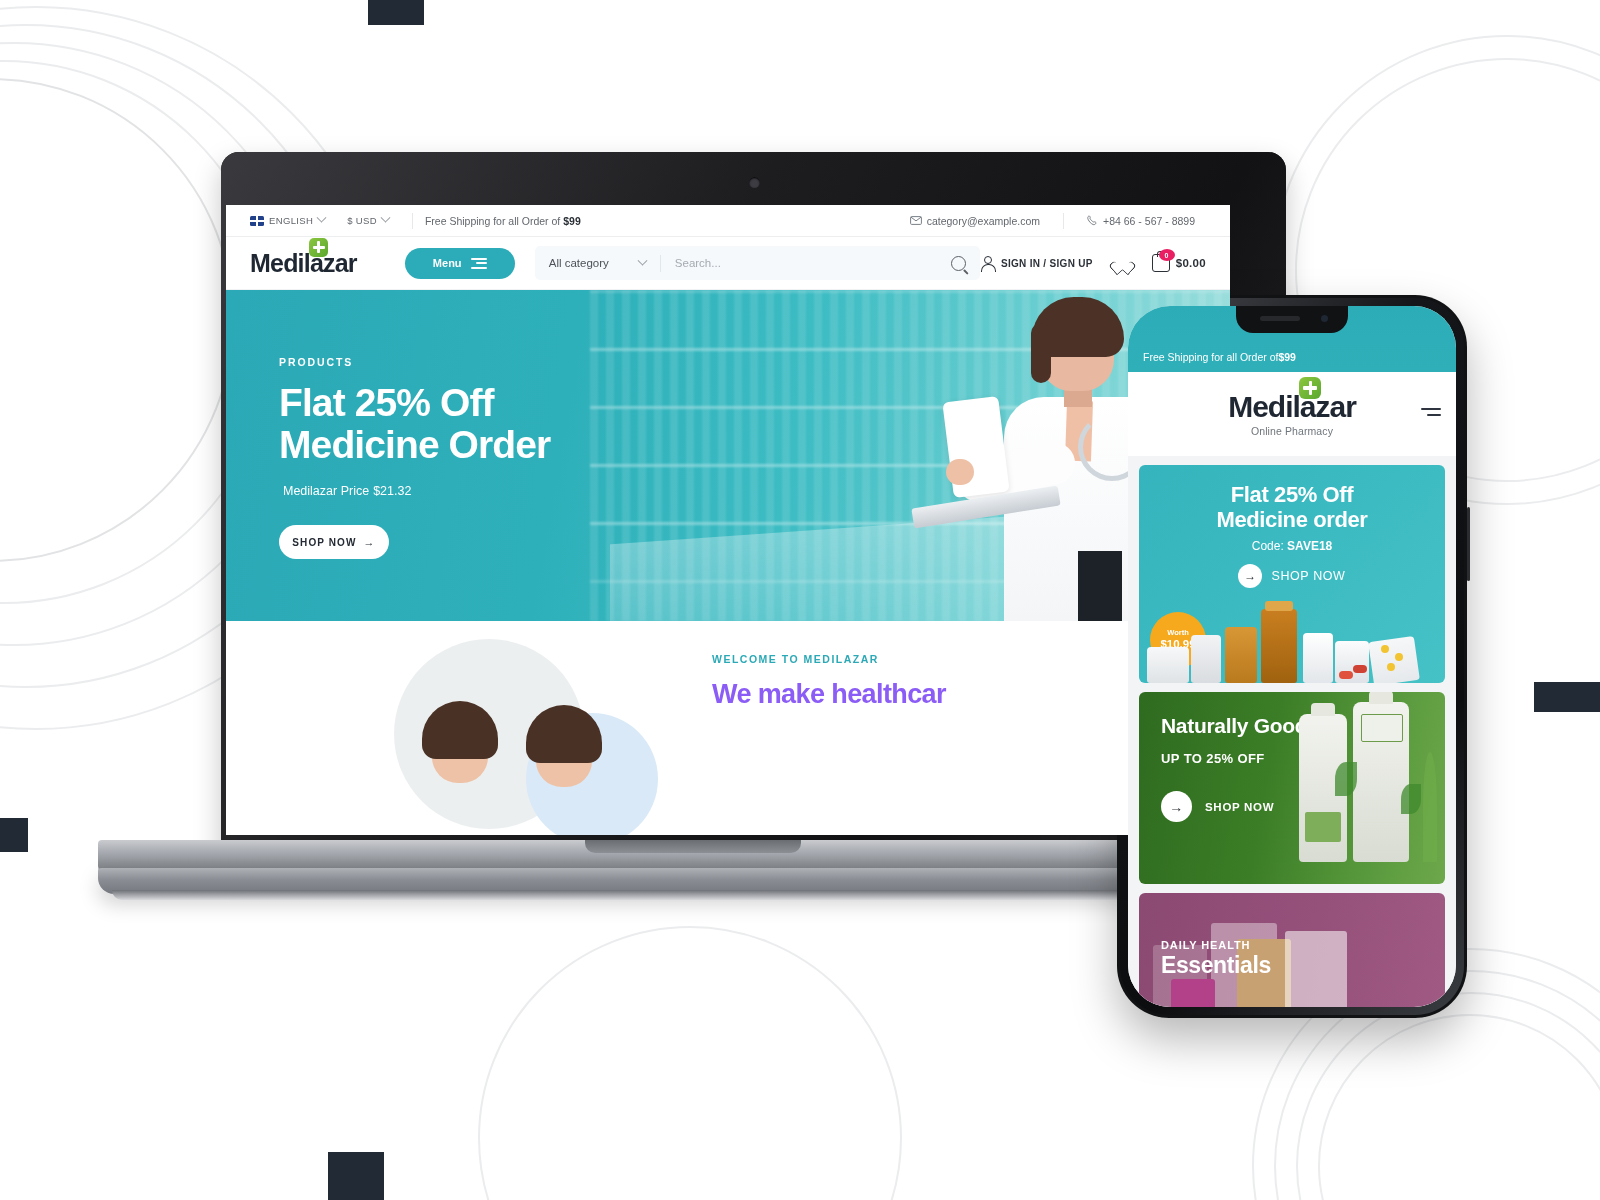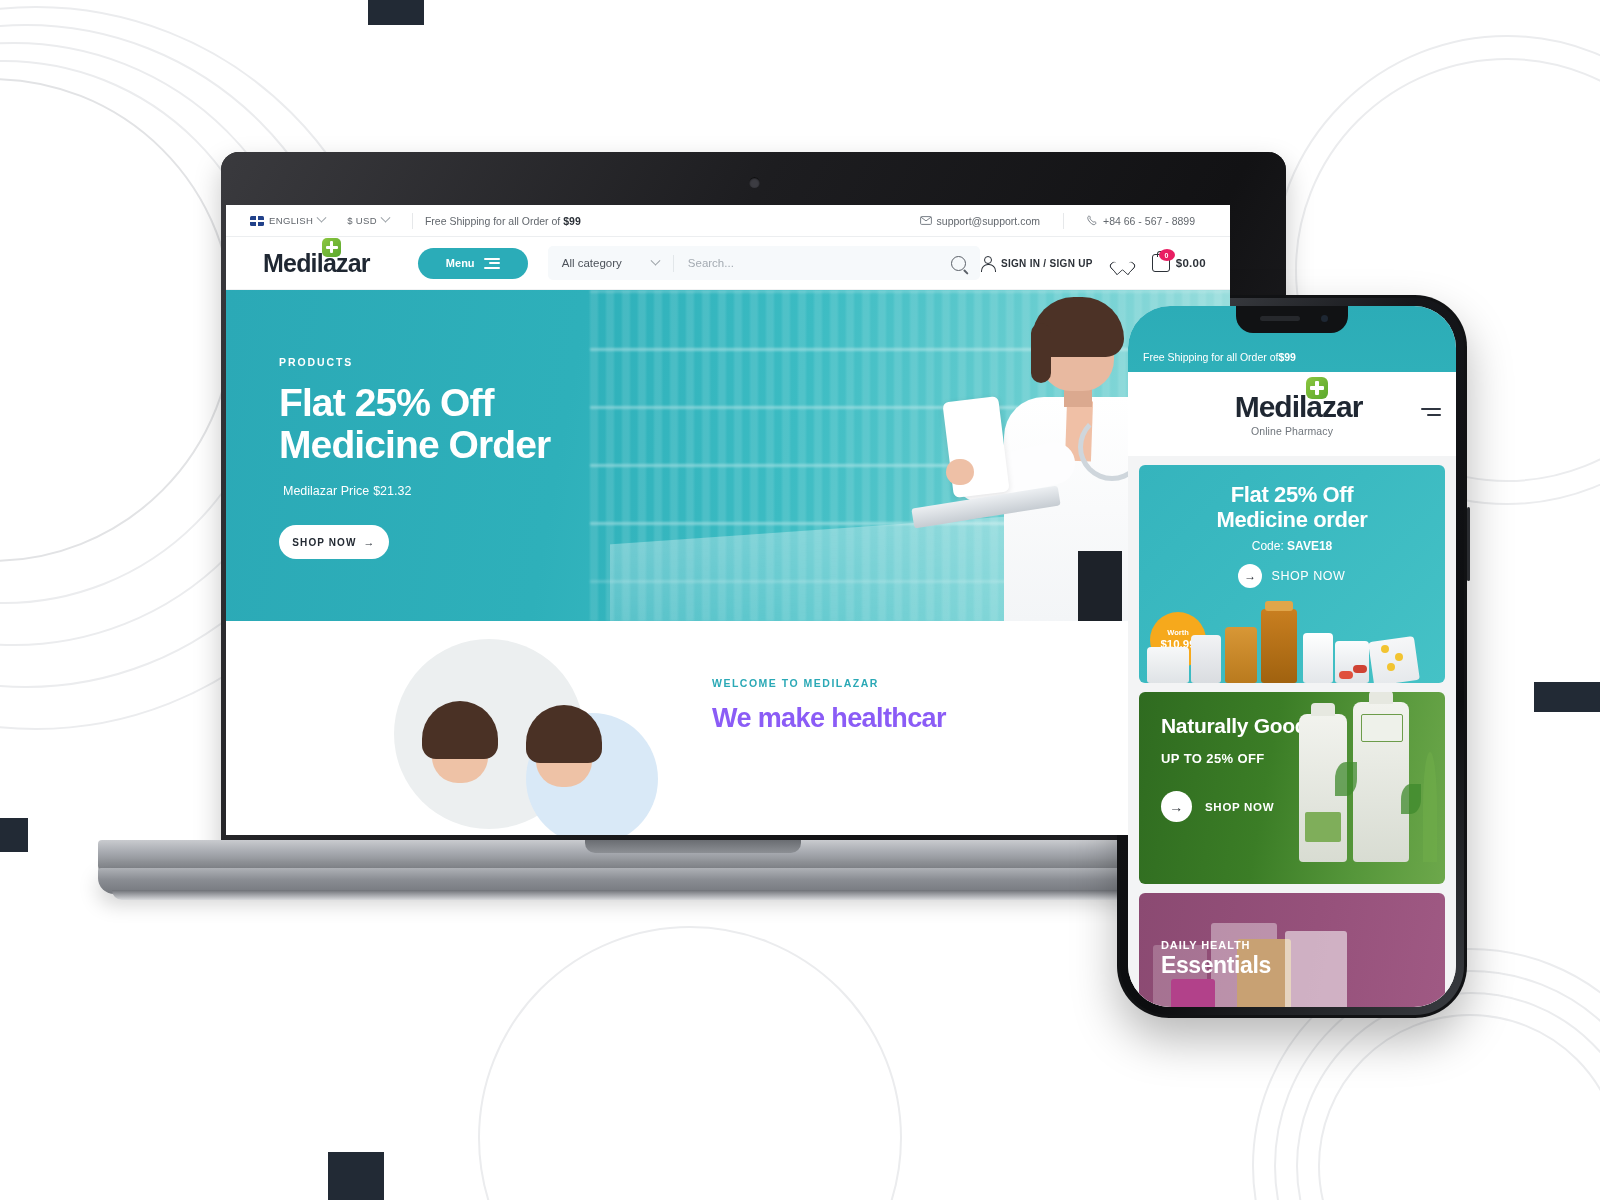--- a/index.html
+++ b/index.html
@@ -55,21 +55,21 @@
         transform:rotate(45deg) translate(-2px,-2px);display:inline-block;flex:none;}
   .vdiv{width:1px;height:16px;background:#e6e8ea;margin:0 12px;}
   .ship{font-size:10.5px;color:#62676d;}
   .ship b{color:#2c3138;font-weight:700;}
   .tb-right{margin-left:auto;display:flex;align-items:center;}
   .tb-right .tb-item{font-size:10.5px;color:#62676d;}
 
   .mainbar{height:52px;display:flex;align-items:center;padding:0 24px;background:#fff;
            border-bottom:1px solid #f0f2f3;}
   .logo{display:flex;flex-direction:column;position:relative;}
-  .logo-row{display:flex;align-items:flex-end;position:relative;margin-left:13px;}
+  .logo-row{display:flex;align-items:flex-end;position:relative;}
   .logo-txt{font-size:25px;font-weight:700;color:#1f2732;letter-spacing:-.8px;line-height:1;}
   .logo-cross{position:absolute;left:59px;top:-13px;width:19px;height:19px;border-radius:5px;
               background:linear-gradient(135deg,#8cc63f 0%,#5aa82e 100%);}
   .logo-cross:before{content:"";position:absolute;left:8px;top:3.5px;width:3px;height:12px;background:#fff;border-radius:1px;}
   .logo-cross:after{content:"";position:absolute;left:3.5px;top:8px;width:12px;height:3px;background:#fff;border-radius:1px;}
 
   .menubtn{margin-left:48px;height:31px;min-width:84px;border-radius:16px;background:#2bacb8;
            display:flex;align-items:center;justify-content:center;gap:9px;padding:0 13px;
            color:#fff;font-size:11px;font-weight:700;cursor:pointer;}
   .burger{display:flex;flex-direction:column;gap:2.5px;align-items:flex-end;}
@@ -155,21 +155,21 @@
   
   .welcome{height:216px;background:#fff;position:relative;display:flex;align-items:flex-start;}
   .wleft{position:relative;width:470px;height:216px;}
   .circ-gray{position:absolute;left:168px;top:18px;width:190px;height:190px;border-radius:50%;background:#eceff0;}
   .circ-blue{position:absolute;left:300px;top:92px;width:132px;height:132px;border-radius:50%;background:#d9e9f7;}
   .person{position:absolute;width:76px;}
   .pr-hair{position:absolute;width:76px;height:58px;border-radius:38px 38px 14px 14px;background:#4a3125;}
   .pr-face{position:absolute;left:10px;top:20px;width:56px;height:62px;border-radius:28px 28px 26px 26px;background:#eec2a6;}
   .pA{left:196px;top:80px;}
   .pB{left:300px;top:84px;}
-  .wright{margin-left:16px;padding-top:56px;}
+  .wright{margin-left:16px;padding-top:32px;}
   .weyebrow{font-size:10.5px;font-weight:700;letter-spacing:1.5px;color:#2ba9b6;}
   .wtitle{margin-top:14px;font-size:27px;font-weight:700;color:#8b5cf6;letter-spacing:-.6px;}
 
   
   .phone{position:absolute;left:1117px;top:295px;width:350px;height:723px;
          background:#111214;border-radius:52px;
          box-shadow:0 22px 46px rgba(0,0,0,.28);padding:11px;box-sizing:border-box;}
   .phone:before{content:"";position:absolute;inset:3px;border-radius:49px;
         background:linear-gradient(135deg,#4a4d52,#15161a 28%,#0c0d0f 70%,#3a3d42);z-index:0;}
   .pbtn{position:absolute;background:#2a2c30;border-radius:2px;}
@@ -286,21 +286,21 @@
             <div class="ship">
               <span>Free Shipping for all Order of </span><b>$99</b>
             </div>
           </div>
           <div class="tb-right">
             <div class="tb-item">
               <svg width="12" height="9" viewBox="0 0 12 9">
                 <rect x="0.6" y="0.6" width="10.8" height="7.8" rx="1" fill="none" stroke="#7a8088" stroke-width="1"></rect>
                 <path d="M0.9 1.1 L6 4.9 L11.1 1.1" fill="none" stroke="#7a8088" stroke-width="1"></path>
               </svg>
-              <span>support@support.com</span>
+              <span>category@example.com</span>
             </div>
             <div class="vdiv"></div>
             <div class="tb-item">
               <svg width="11" height="11" viewBox="0 0 11 11">
                 <path d="M1.6 1.2c1.5-.6 2 1.3 1.3 2 .9 1.9 2 3 3.9 3.9.7-.7 2.6-.2 2 1.3-.4 1.1-1.7 1.5-2.7 1.1C3.9 8.6 2.4 7 1 4.2.6 3.1.7 1.6 1.6 1.2z" fill="none" stroke="#7a8088" stroke-width="1"></path>
               </svg>
               <span>+84 66 - 567 - 8899</span>
             </div>
           </div>
         </div>

